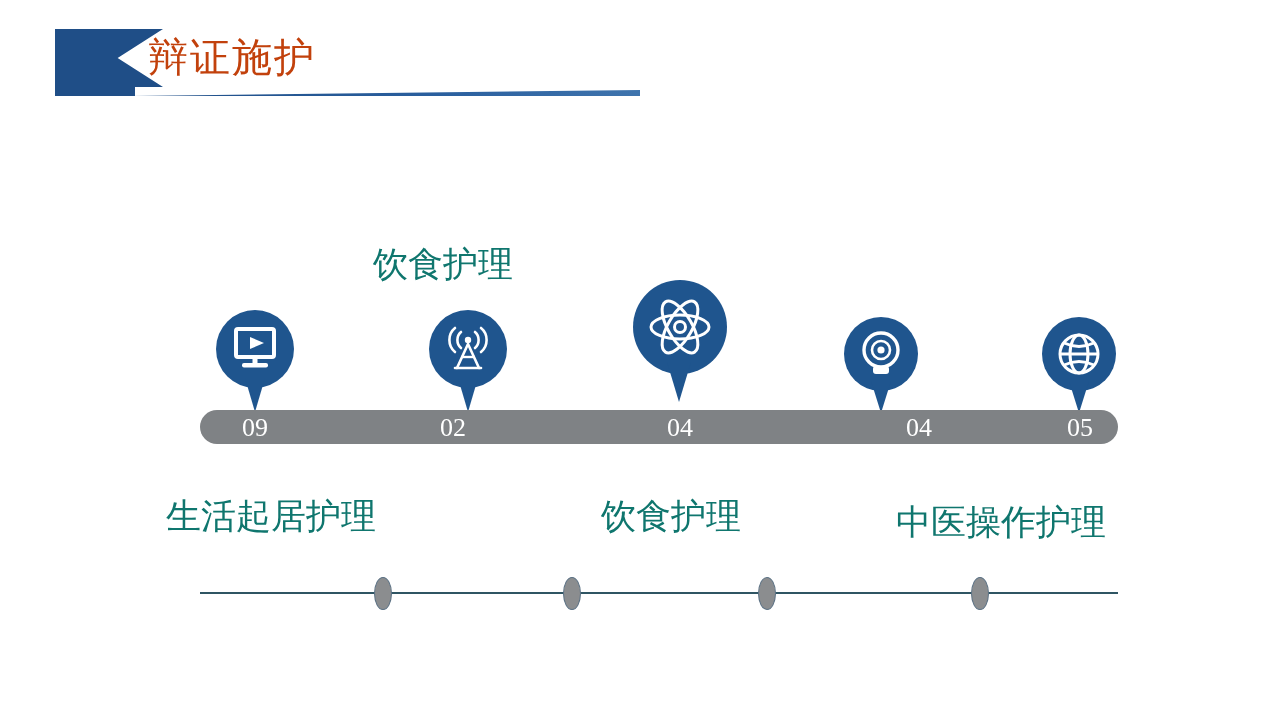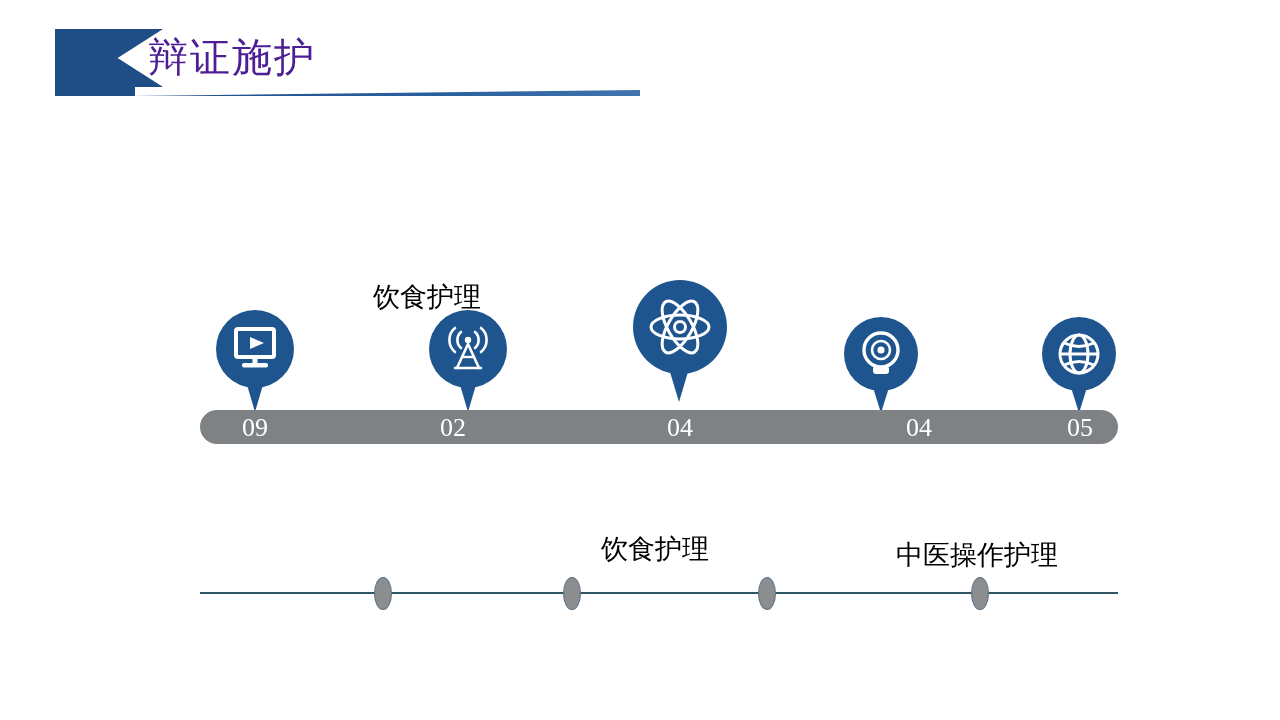--- a/index.html
+++ b/index.html
@@ -21,21 +21,21 @@
     clip-path: polygon(0 0, 100% 0, 58% 50%, 100% 100%, 0 100%);
   }
   .hdr-banner-tail {
     position: absolute; left: 55px; top: 87px;
     width: 80px; height: 9px;
     background: #1f4e87;
     clip-path: polygon(0 0, 100% 0, 100% 100%, 0 100%);
   }
   .hdr-title {
     position: absolute; left: 148px; top: 32px;
-    font-size: 40px; line-height: 52px; color: #4c1d95;
+    font-size: 40px; line-height: 52px; color: #c2410c;
     font-family: "Liberation Serif", "DejaVu Serif", serif;
     letter-spacing: 2px; white-space: nowrap;
   }
   .hdr-rule {
     position: absolute; left: 132px; top: 90px;
     width: 508px; height: 6px;
     background: linear-gradient(to right, #1f4e87 0%, #2a5f9e 60%, #3f74ad 100%);
     clip-path: polygon(0 100%, 100% 0, 100% 100%);
   }
 
@@ -68,24 +68,23 @@
   }
   .pin-ico {
     position: absolute; left: 0; top: 0;
     display: flex; align-items: center; justify-content: center;
   }
   .pin-ico svg { display: block; }
 
   
   .cap {
     position: absolute;
-    font-size: 27px; line-height: 40px;
-    color: #000000; white-space: nowrap;
-    font-family: "Liberation Serif", "DejaVu Serif", serif;
-    margin-top: 32px;
+    font-size: 35px; line-height: 40px;
+    color: #0f766e; white-space: nowrap;
+    font-family: "Liberation Serif", "DejaVu Serif", serif;
   }
 
   
   .bot-rule {
     position: absolute; left: 200px; top: 592px;
     width: 918px; height: 2px;
     background: #2f5563;
   }
   .bot-node {
     position: absolute; top: 577px;
@@ -185,20 +184,21 @@
     </div>
   </div>
 
   <div class="bar"></div>
   <div class="bar-num" style="left:220px;">09</div>
   <div class="bar-num" style="left:418px;">02</div>
   <div class="bar-num" style="left:645px;">04</div>
   <div class="bar-num" style="left:884px;">04</div>
   <div class="bar-num" style="left:1045px;">05</div>
 
+  <div class="cap" style="left:166px; top:497px;">生活起居护理</div>
   <div class="cap" style="left:601px; top:497px;">饮食护理</div>
   <div class="cap" style="left:896px; top:503px;">中医操作护理</div>
 
   <div class="bot-rule"></div>
   <div class="bot-node" style="left:374px;"></div>
   <div class="bot-node" style="left:563px;"></div>
   <div class="bot-node" style="left:758px;"></div>
   <div class="bot-node" style="left:971px;"></div>
 
 </div>

